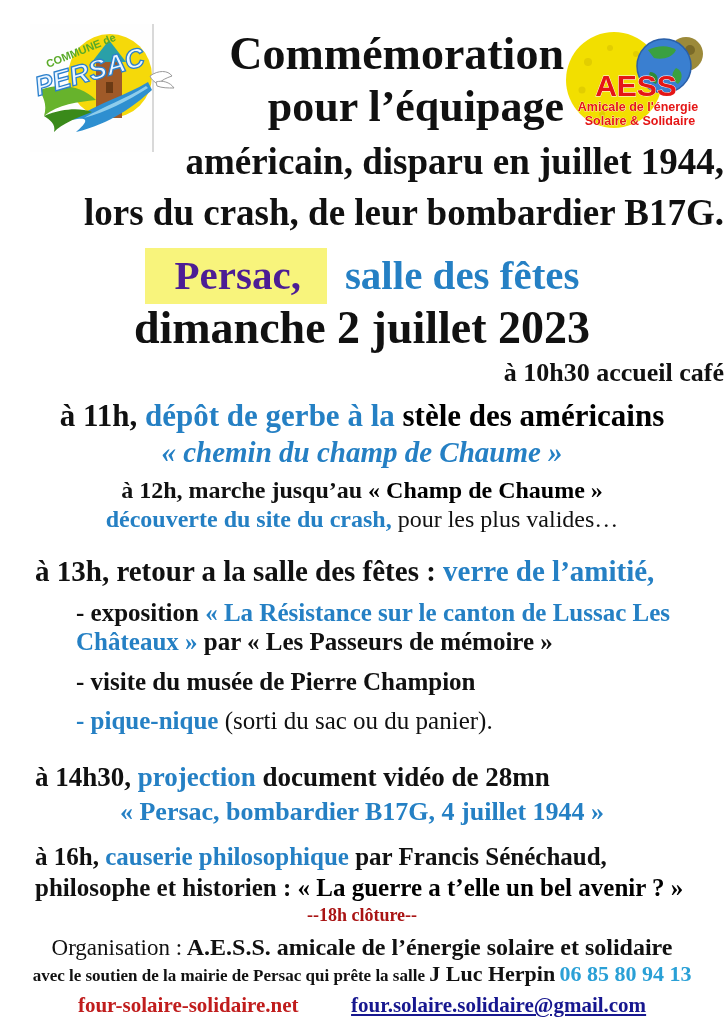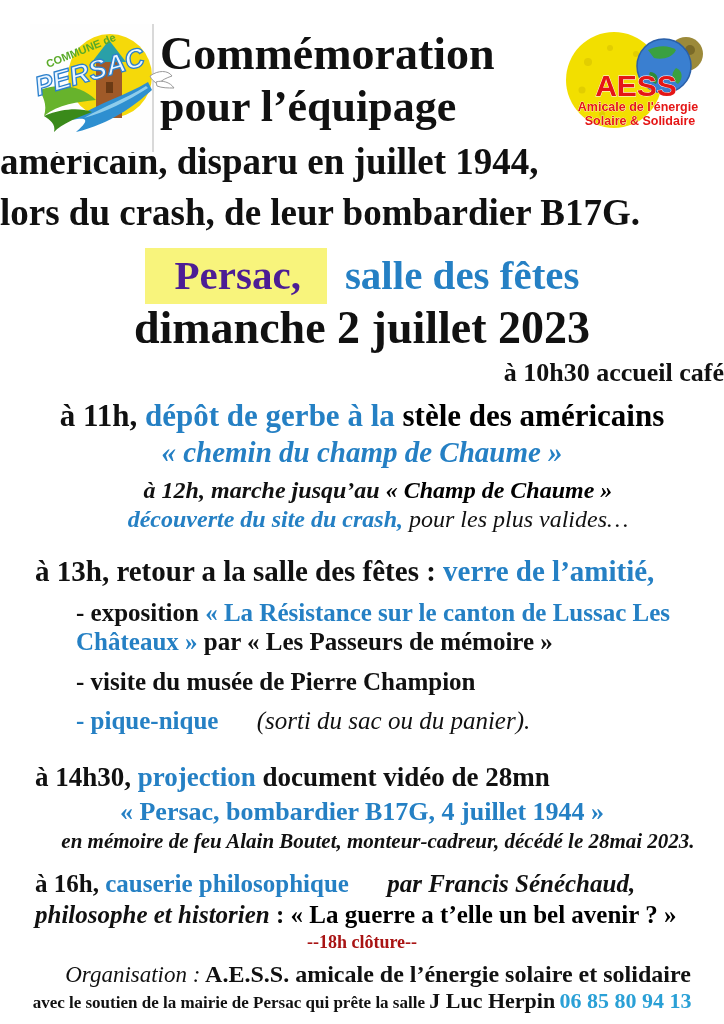--- a/index.html
+++ b/index.html
@@ -12,32 +12,32 @@
     color:#111111;
     overflow:hidden;
   }
   
   .c-blue{color:#2580c4;}
   .c-orange{color:#000000;}
   .c-darkred{color:#4c1d95;}
   .c-crimson{color:#c01d1d;}
   .c-phone{color:#2aa0d6;}
   .c-navy{color:#17178f;}
-  .it{font-style:italic;padding-left:32px;}
+  .it{}
   .reg{font-weight:normal;}
   .u{text-decoration:underline;}
 
   
   .logo-persac{position:absolute;left:30px;top:24px;width:152px;height:130px;}
   .logo-persac .imgbox{position:absolute;left:0;top:0;width:122px;height:128px;background:#fefefe;border-right:2px solid #d9d9d9;}
   .logo-persac svg{position:absolute;left:0;top:0;}
   .logo-aess{position:absolute;left:558px;top:28px;width:158px;height:102px;}
 
   
-  .title-wrap{padding-top:28px;text-align:left;}
+  .title-wrap{padding-top:28px;text-align:right;}
   .title1{font-size:46px;line-height:1.12;margin:0 160px;}
   .title2{font-size:44px;line-height:1.15;margin:2px 160px 0;}
   .title3{font-size:37px;line-height:1.2;margin-top:8px;}
   .title4{font-size:37px;line-height:1.2;margin-top:6px;}
 
   
   .place-line{margin-top:16px;font-size:41px;text-align:center;}
   .place-hl{background:#f8f47c;padding:4px 26px 6px 30px;}
   .place-rest{margin-left:18px;}
   .date-line{font-size:46px;text-align:center;margin-top:2px;}
@@ -177,21 +177,20 @@
     <span class="c-blue">- pique-nique</span>
     <span class="it reg">(sorti du sac ou du panier).</span>
   </div>
 
   <div class="h1430-line">
     <span>à 14h30,</span>
     <span class="c-blue">projection</span>
     <span>document vidéo de 28mn</span>
   </div>
   <div class="film-line c-blue">« Persac, bombardier B17G, 4 juillet 1944 »</div>
-  <div class="memorial-line it">en mémoire de feu  Alain Boutet, monteur-cadreur,  décédé le 28mai 2023.</div>
 
   <div class="h16-para">
     <span>à 16h,</span>
     <span class="c-blue">causerie philosophique</span>
     <span class="it">par Francis Sénéchaud, philosophe et historien</span>
     <span>:</span>
     <span class="c-orange">« La guerre a t’elle un bel avenir ? »</span>
   </div>
   <div class="closing-line">--18h clôture--</div>
 

